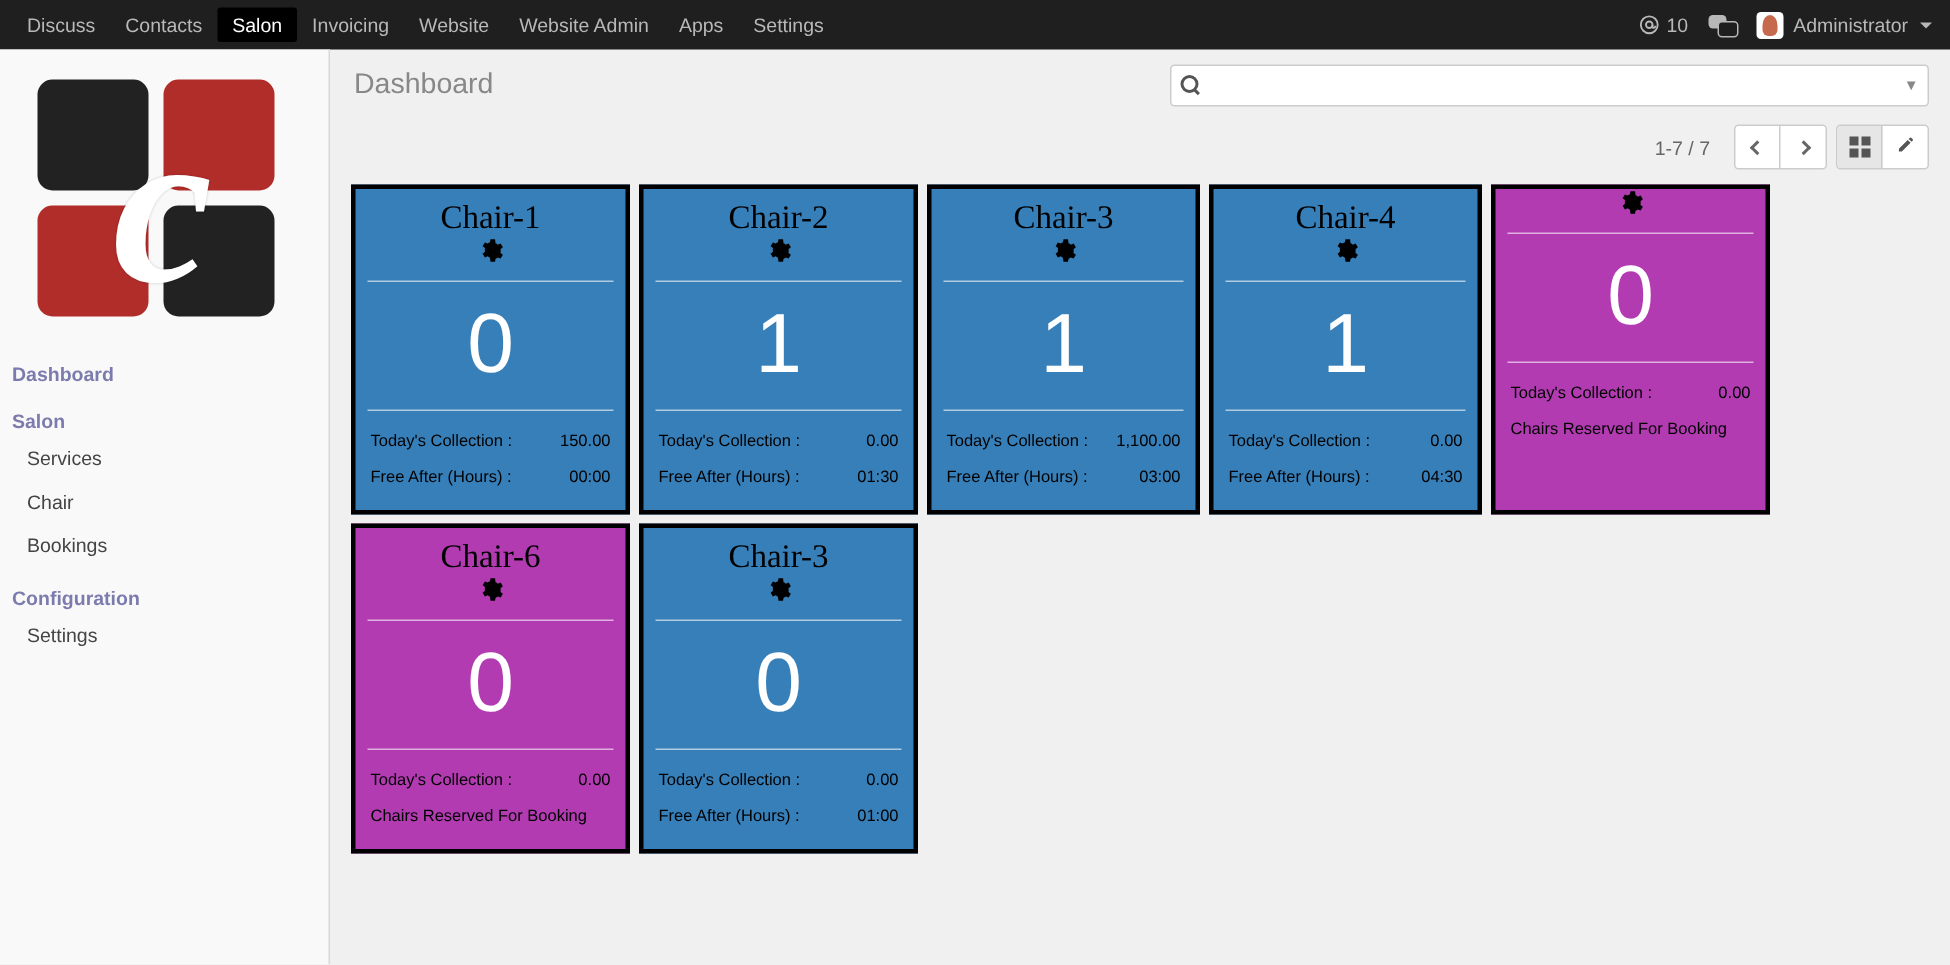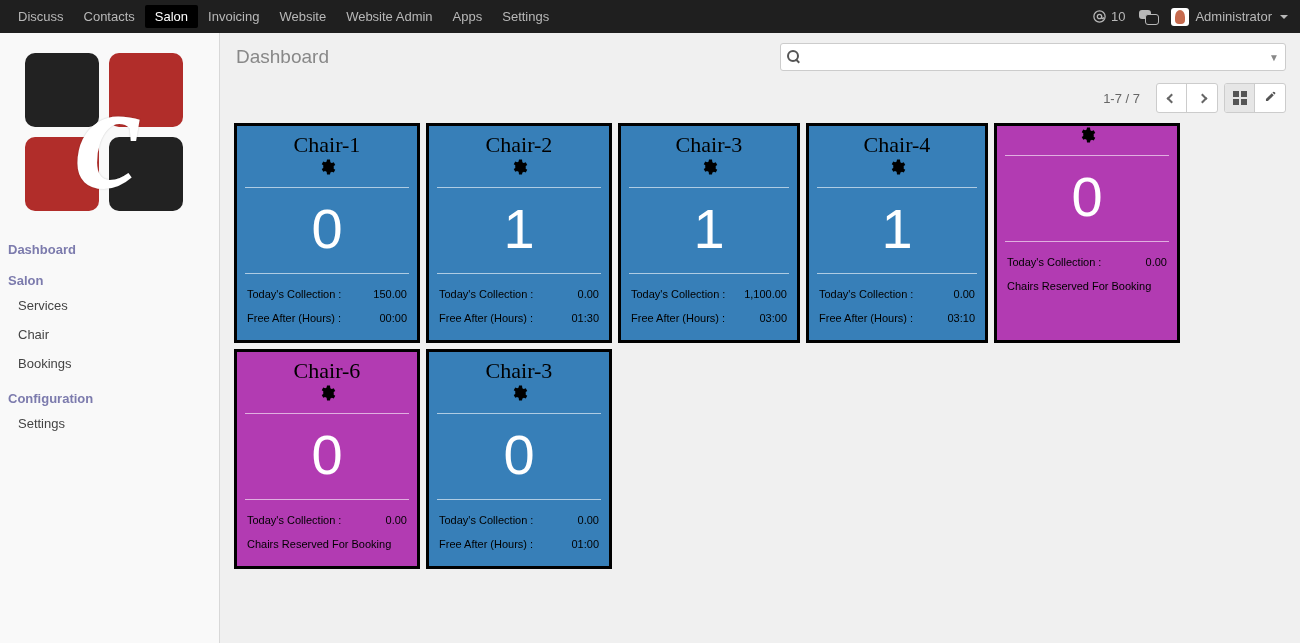--- a/index.html
+++ b/index.html
@@ -258,21 +258,21 @@
           <div class="card-sep"></div>
           <div class="card-count">1</div>
           <div class="card-sep"></div>
           <div class="card-info">
             <div class="row">
               <span class="label">Today's Collection :</span>
               <span class="val">0.00</span>
             </div>
             <div class="row">
               <span class="label">Free After (Hours) :</span>
-              <span class="val">03:10</span>
+              <span class="val">04:30</span>
             </div>
           </div>
         </div>
         <div class="card purple">
           <div class="card-gear"><svg class="gear-svg" viewBox="0 0 24 24">
               <path fill="#000" d="M12 8a4 4 0 1 0 0 8 4 4 0 0 0 0-8zm9 4a7 7 0 0 0-.1-1.2l2.1-1.6-2-3.4-2.5 1a7 7 0 0 0-2-1.2L16 2h-4l-.5 2.6c-.7.3-1.4.7-2 1.2l-2.5-1-2 3.4 2.1 1.6A7 7 0 0 0 7 12c0 .4 0 .8.1 1.2l-2.1 1.6 2 3.4 2.5-1c.6.5 1.3.9 2 1.2L12 22h4l.5-2.6c.7-.3 1.4-.7 2-1.2l2.5 1 2-3.4-2.1-1.6c.1-.4.1-.8.1-1.2z"></path>
             </svg></div>
           <div class="card-sep"></div>
           <div class="card-count">0</div>
           <div class="card-sep"></div>

